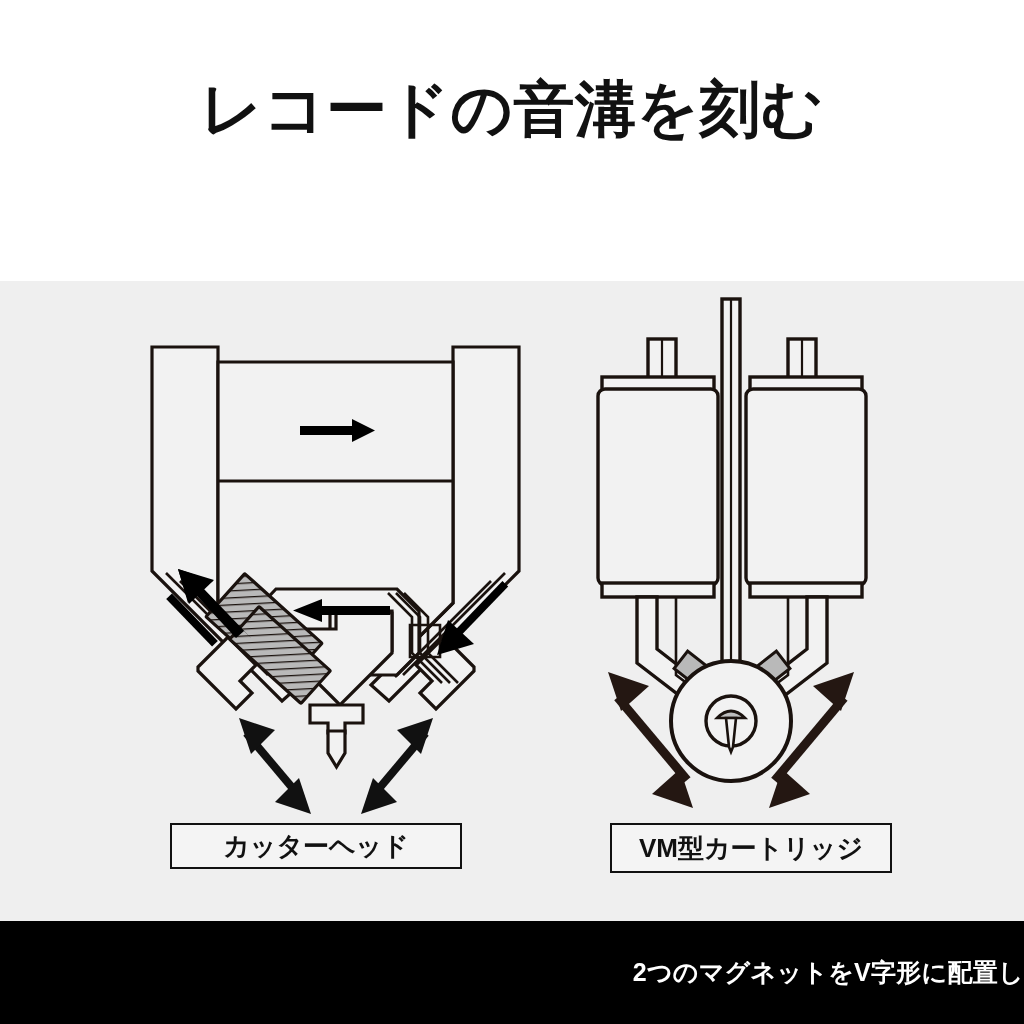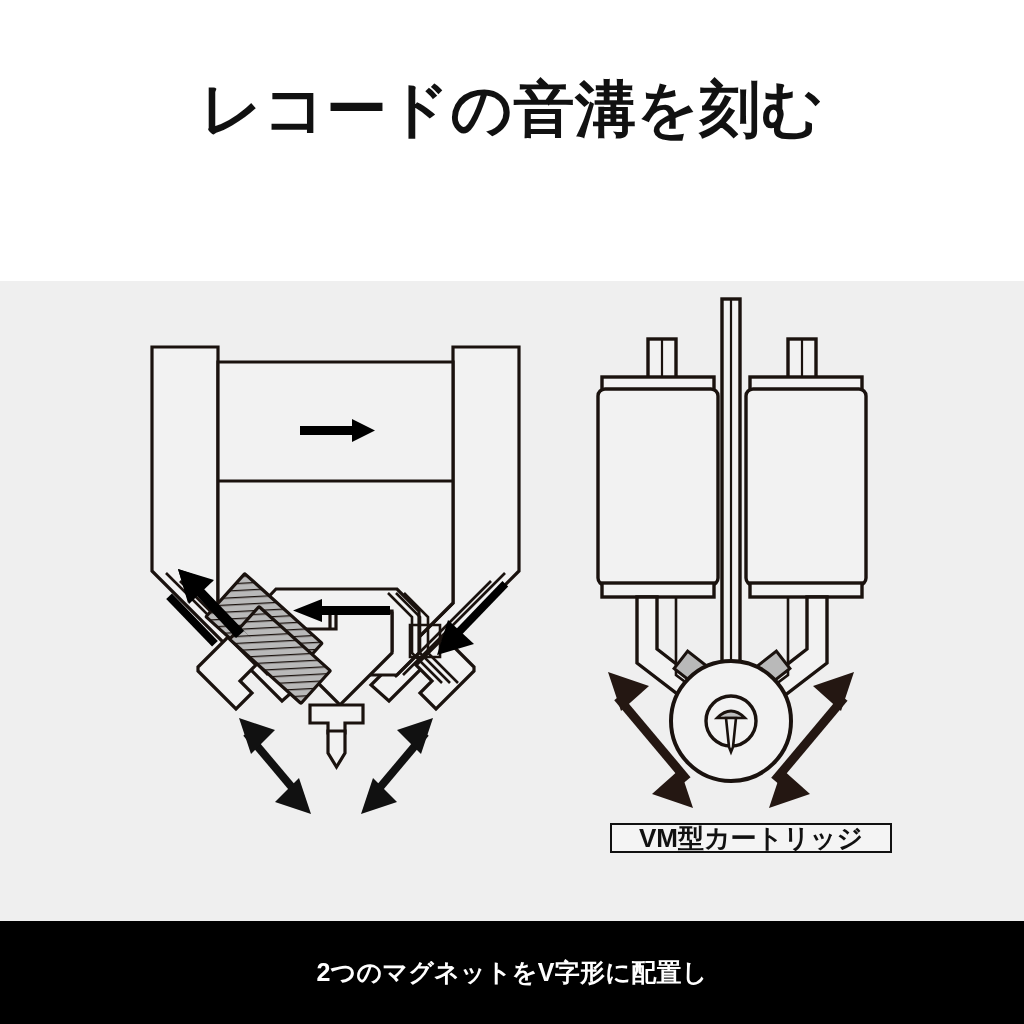--- a/index.html
+++ b/index.html
@@ -38,28 +38,28 @@
   .label-box{
     position:absolute;
     background:#f4f4f4;
     border:2.5px solid #111111;
     display:flex;align-items:center;justify-content:center;
     font-size:26px;font-weight:bold;color:#111111;
     white-space:nowrap;
     box-sizing:border-box;
   }
   #label-cutter{left:170px;top:823px;width:292px;height:46px;}
-  #label-cartridge{left:610px;top:823px;width:282px;height:30px;}
+  #label-cartridge{left:610px;top:823px;width:282px;height:50px;}
 
   
   .caption-band{
     position:absolute;left:0;top:921px;width:1024px;height:103px;
     background:#000000;
     display:flex;flex-direction:column;
-    align-items:center;justify-content:center;
+    align-items:flex-end;justify-content:center;
   }
   .caption-line{
     color:#ffffff;font-size:25px;font-weight:bold;
     line-height:1.5;white-space:nowrap;letter-spacing:0.3px;
   }
 </style>
 </head>
 <body>
 
 <div id="page">
@@ -197,20 +197,23 @@
       </g>
       <g fill="#241712" stroke="none">
         <rect x="805" y="404" width="9" height="108" transform="rotate(40 809 458)"></rect>
         <path d="M854,391 L813,405 L841,430 Z"></path>
         <path d="M769,527 L810,513 L782,488 Z"></path>
       </g>
     </svg>
 
   </div>
 
+  <div class="label-box" id="label-cutter">
+    <span>カッターヘッド</span>
+  </div>
   <div class="label-box" id="label-cartridge">
     <span>VM型カートリッジ</span>
   </div>
 
   <div class="caption-band">
     <div class="caption-line">2つのマグネットをV字形に配置し</div>
   </div>
 
 </div>
 

